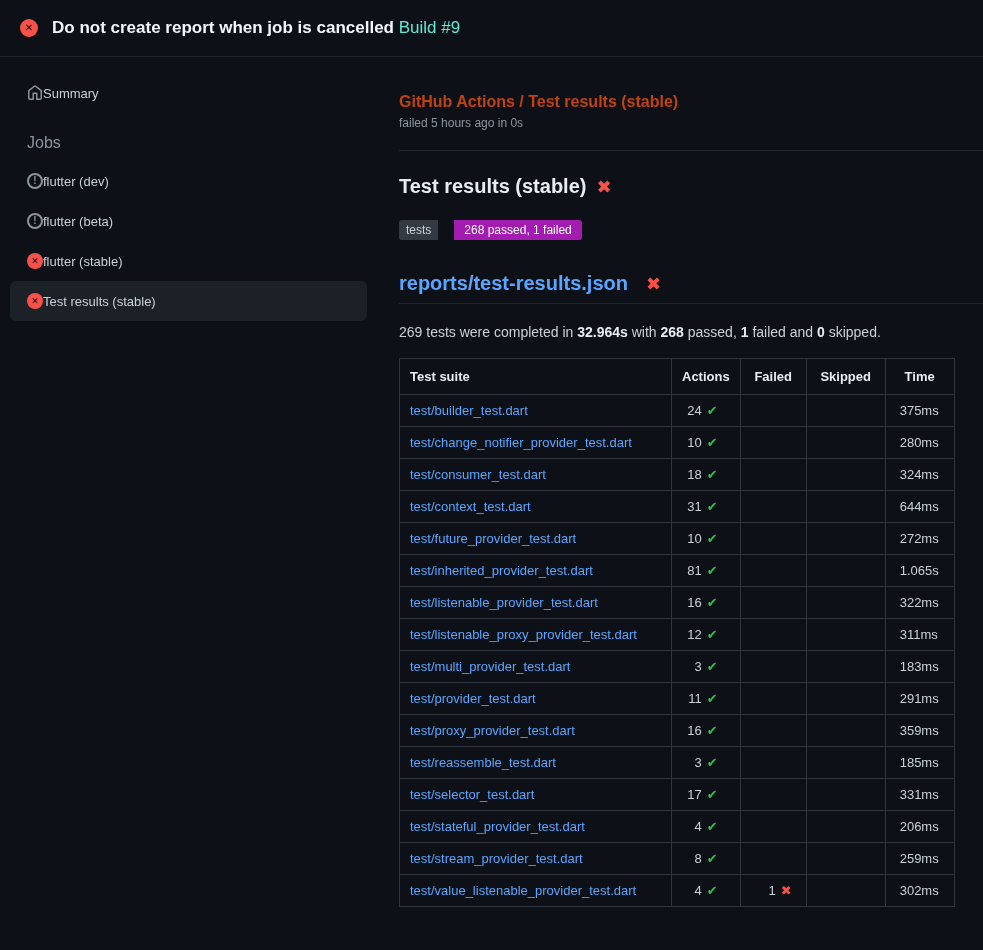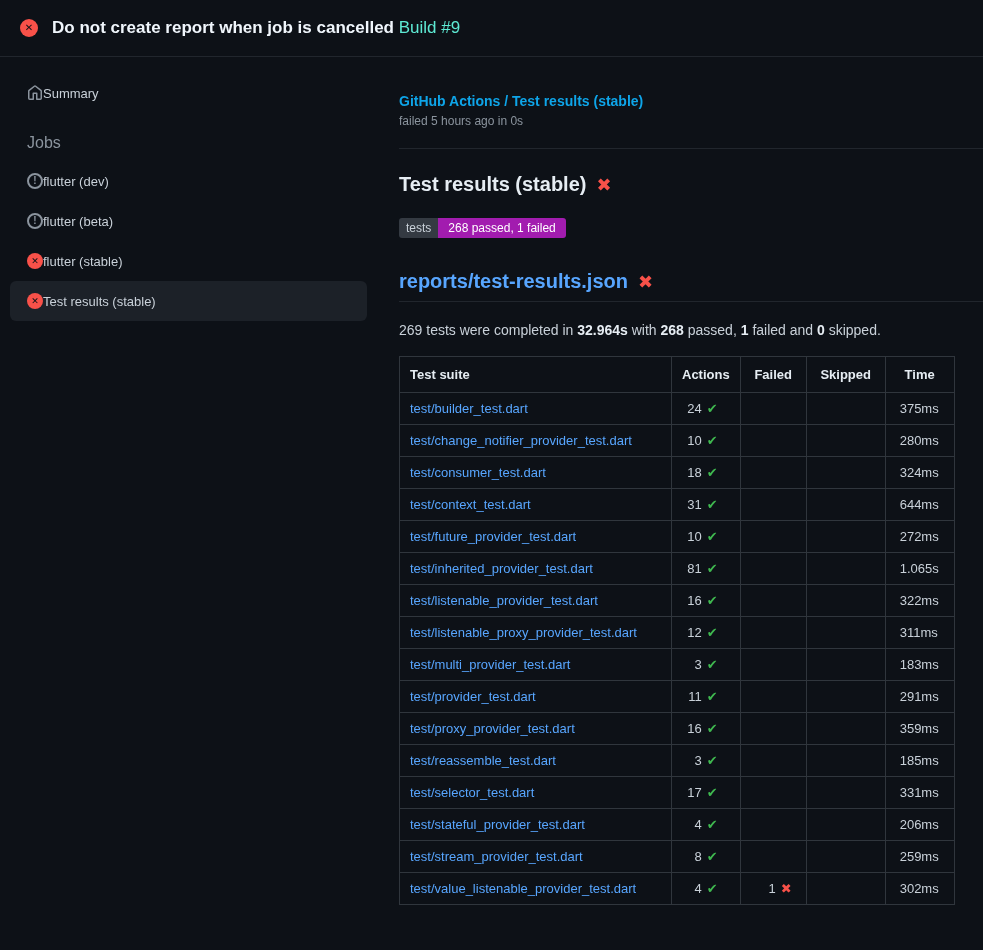--- a/index.html
+++ b/index.html
@@ -41,40 +41,40 @@
     border-radius: 6px; font-size: 13px; color: #c9d1d9;
     cursor: pointer;
   }
   .side-item.selected { background: #1c2128; }
   .side-item .circle-icon.failed { width: 16px; height: 16px; font-size: 9px; }
   .jobs-label { color: #8b949e; font-size: 16px; padding: 21px 17px 9px; }
   .home-icon svg { display: block; }
 
   
   .main { flex: 1; padding: 36px 0 0 16px; min-width: 0; }
-  .breadcrumb { font-weight: bold; font-size: 14px; color: #0ea5e9; }
+  .breadcrumb { font-weight: bold; font-size: 16px; color: #c2410c; }
   .status-line { margin-top: 5px; font-size: 12px; color: #8b949e; }
   .divider { border: none; border-top: 1px solid #21262d; margin: 20px 0 0 0; }
 
   .section-title {
     display: flex; align-items: center; gap: 10px;
     margin-top: 24px; font-size: 20px; font-weight: bold; color: #e6edf3;
   }
   .big-x { color: #f85149; font-size: 18px; font-weight: bold; line-height: 1; }
 
   .badge-wrap { margin-top: 22px; }
   .badge {
     display: inline-flex; font-size: 12px; line-height: 20px;
-    border-radius: 3px; overflow: hidden;
+    border-radius: 3px; overflow: hidden; gap: 16px;
   }
   .badge .label { background: #343a42; color: #c9d1d9; padding: 0 7px; }
   .badge .value { background: #a21caf; color: #ffffff; padding: 0 10px; }
 
   .report-title {
-    display: flex; align-items: center; gap: 10px;
+    display: flex; align-items: center; gap: 18px;
     margin-top: 32px; padding-bottom: 8px;
     border-bottom: 1px solid #21262d;
     font-size: 20px; font-weight: bold;
   }
   .report-title a { color: #58a6ff; text-decoration: none; cursor: pointer; }
 
   .summary-line { margin-top: 20px; font-size: 14px; color: #c9d1d9; }
   .summary-line strong { color: #e6edf3; }
 
   

